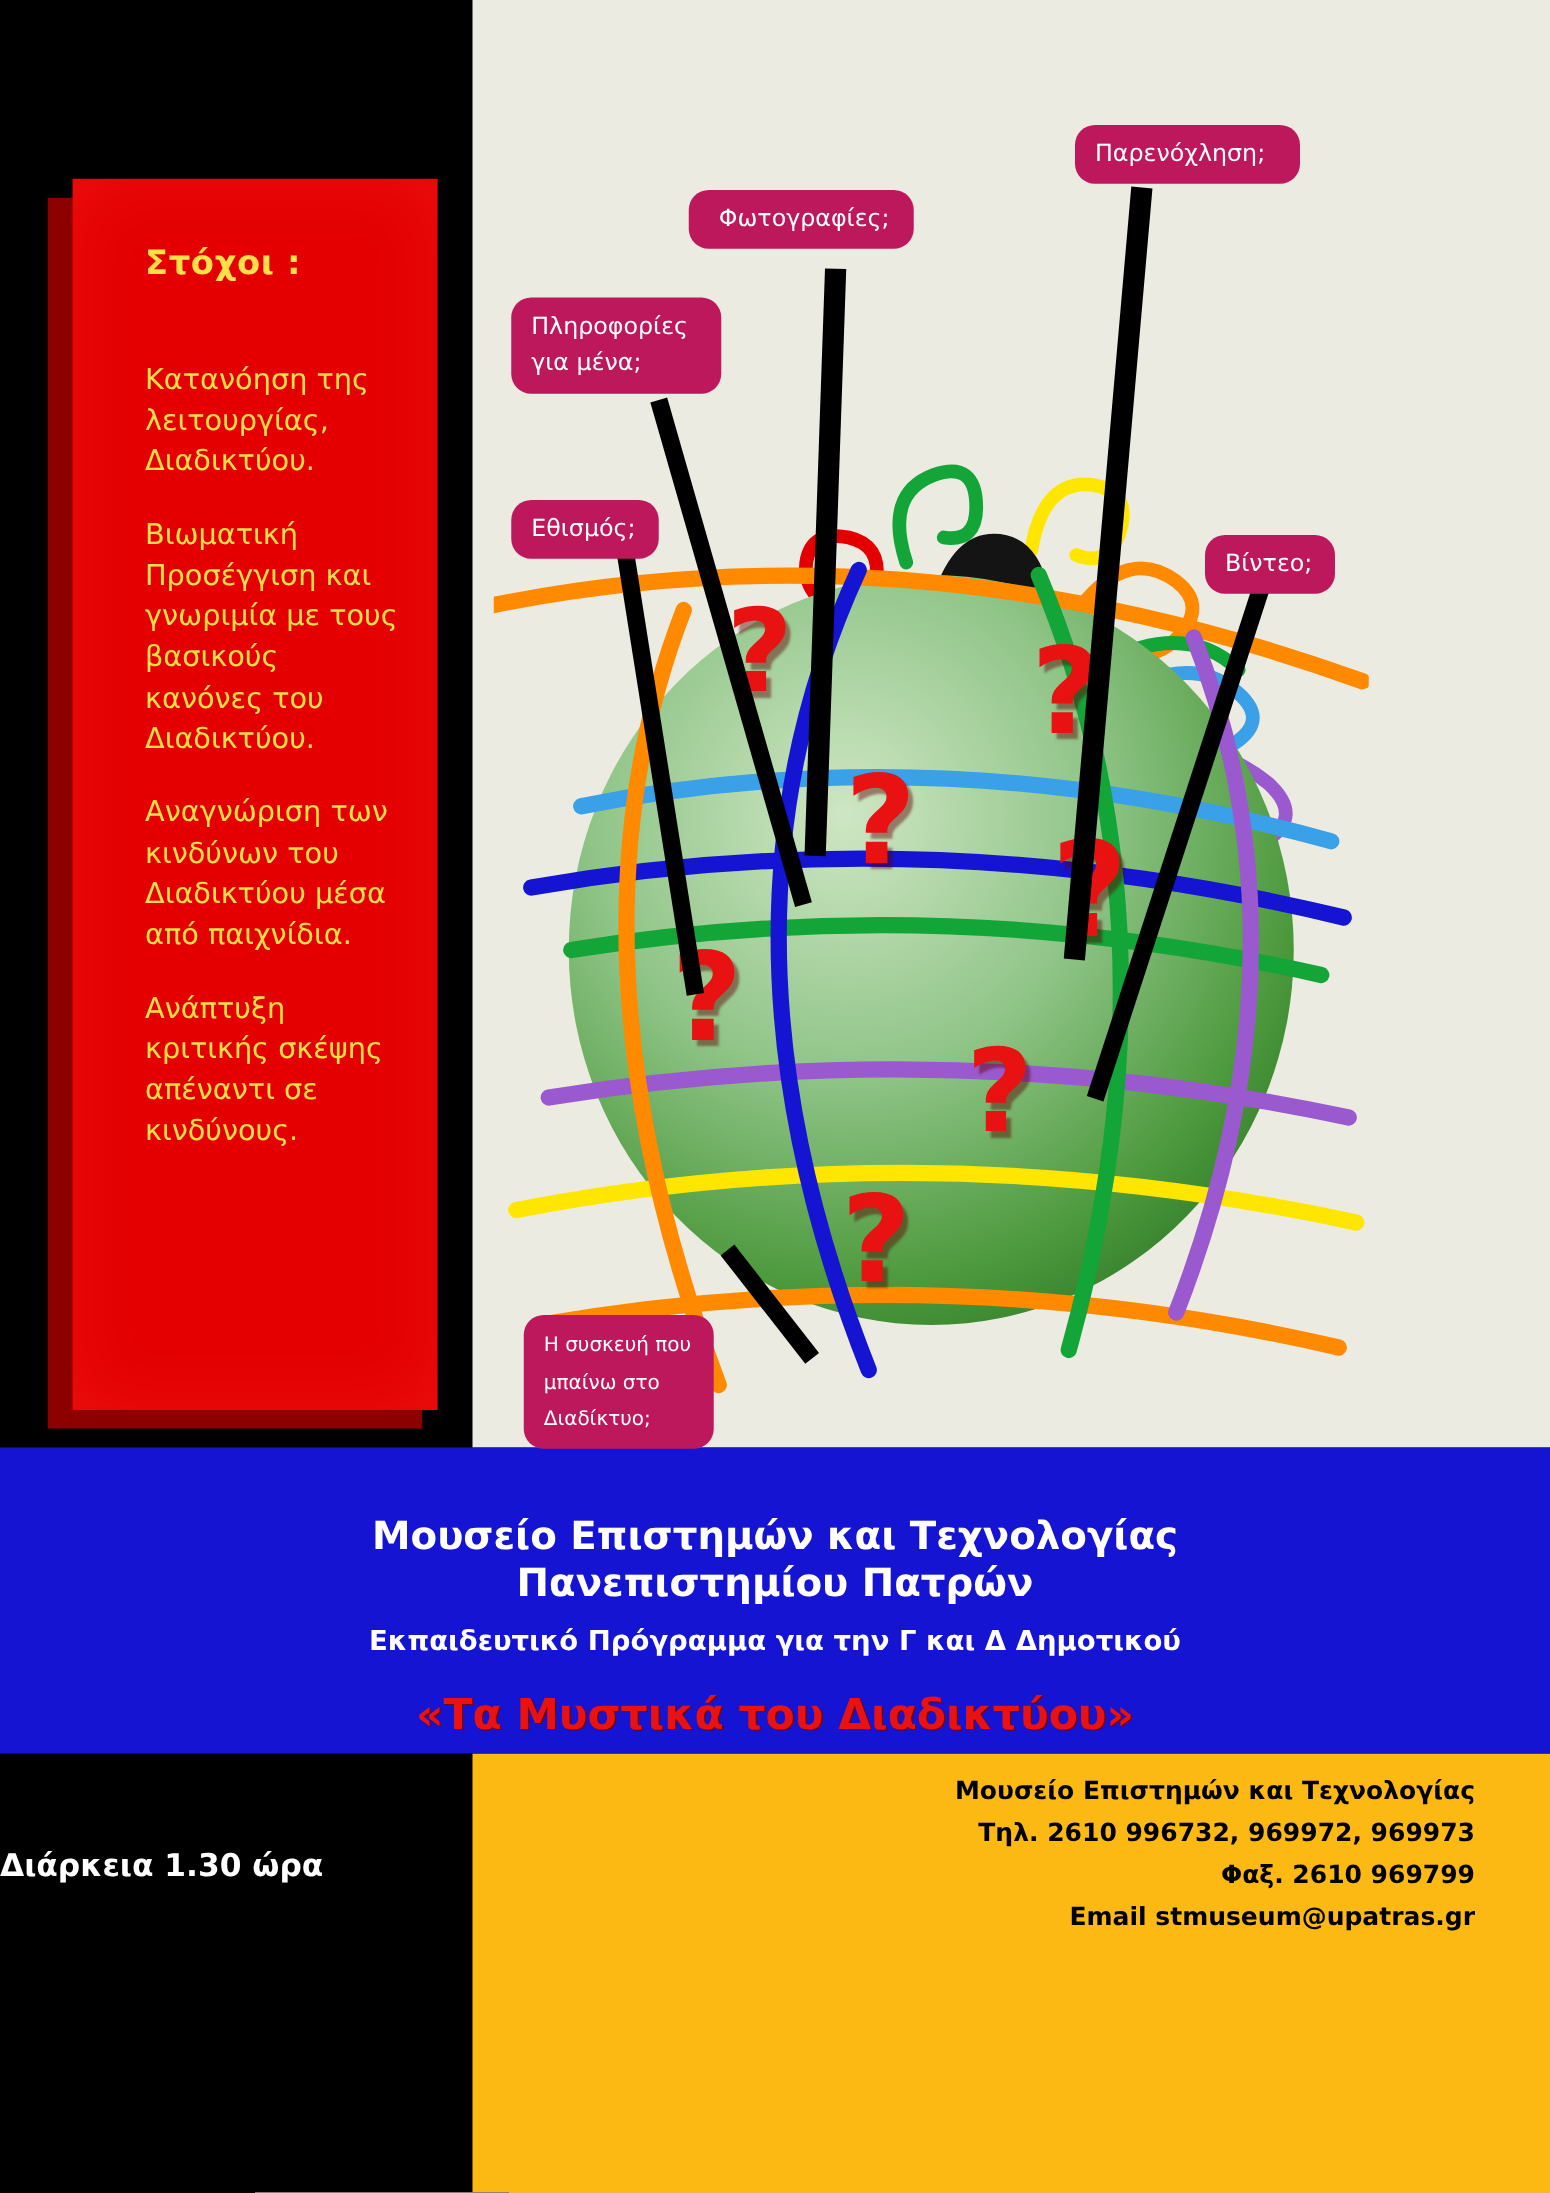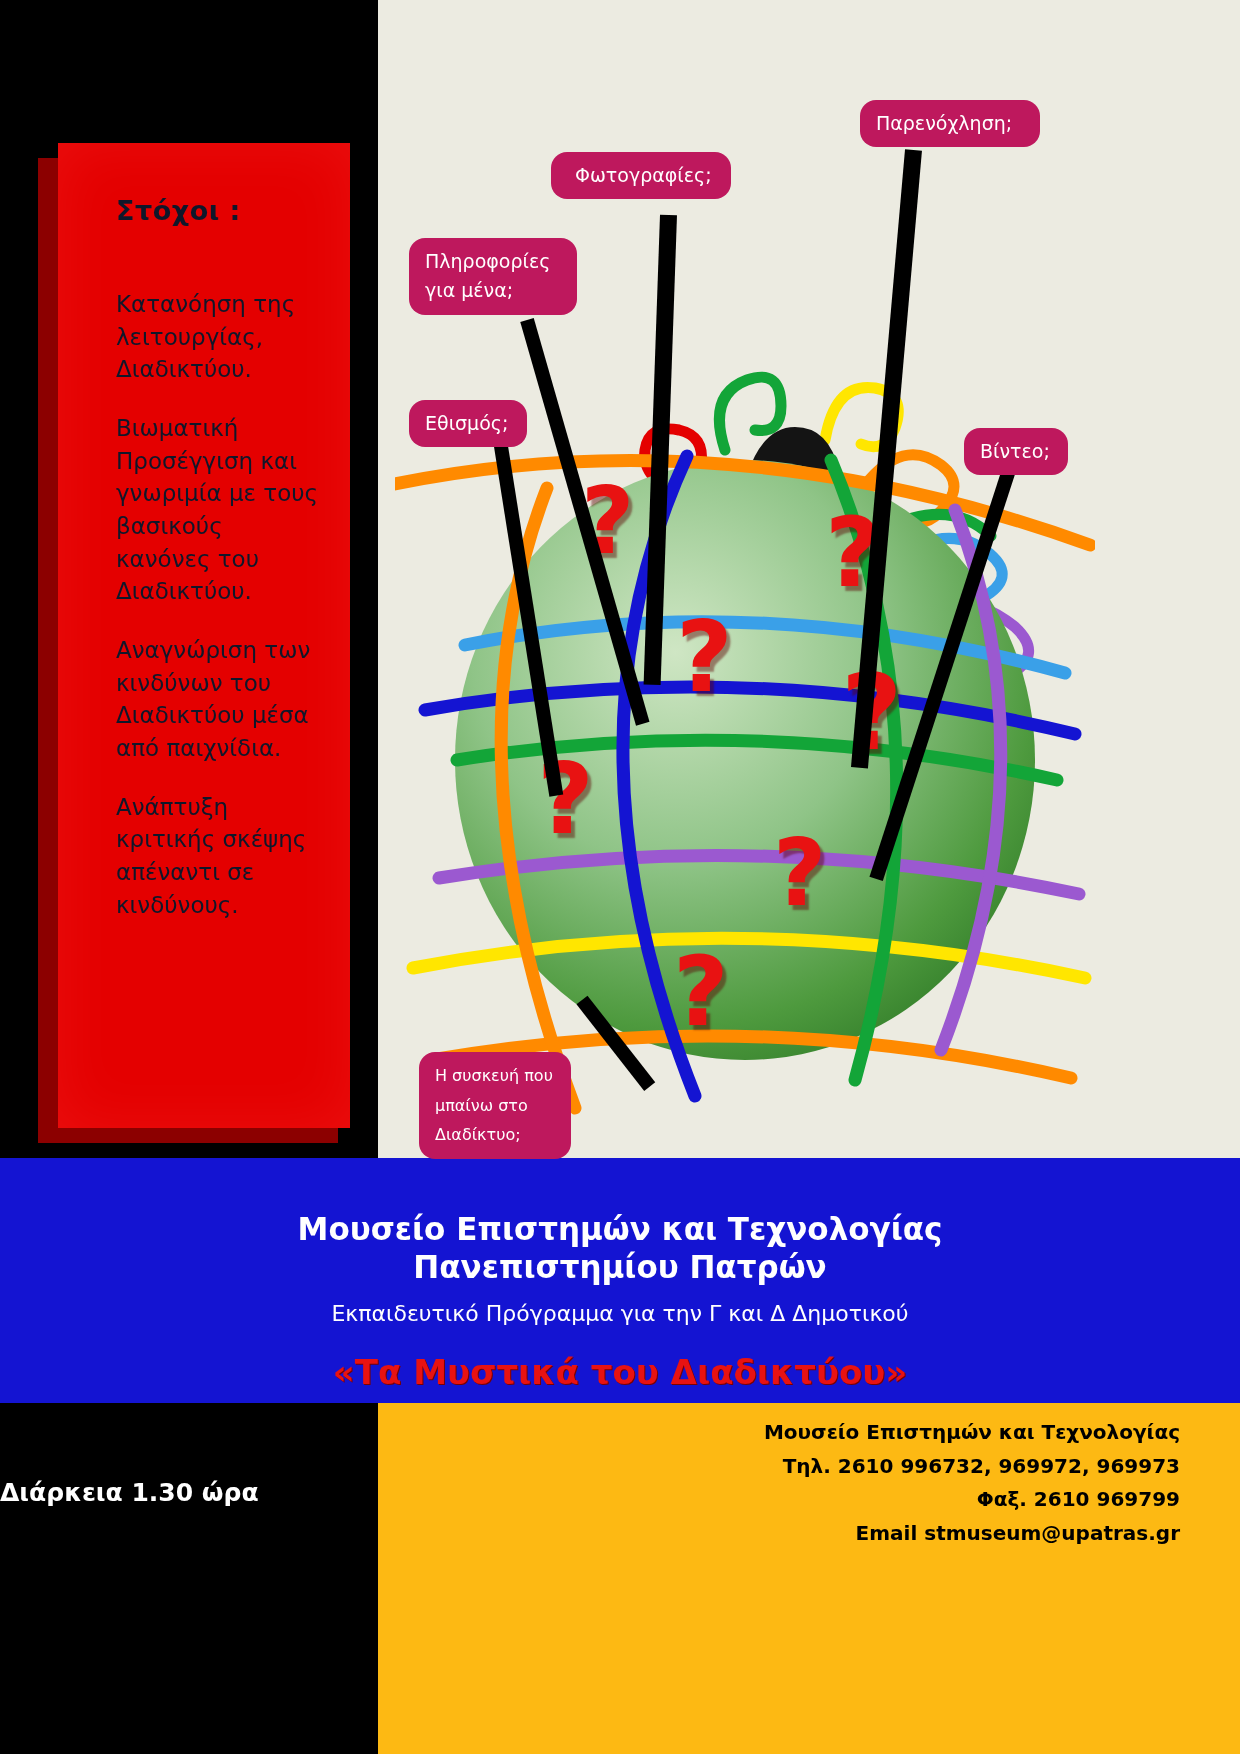--- a/index.html
+++ b/index.html
@@ -13,41 +13,41 @@
   .bg-cream{position:absolute;left:378px;top:0;width:862px;height:1158px;background:#ecebe1;}
   .bg-blue{position:absolute;left:0;top:1158px;width:1240px;height:245px;background:#1414d2;}
   .bg-black-bottom{position:absolute;left:0;top:1403px;width:1240px;height:351px;background:#000;}
   .bg-yellow{position:absolute;left:378px;top:1403px;width:862px;height:351px;background:#fdb913;}
 
   
   .red-shadow{position:absolute;left:38px;top:158px;width:300px;height:985px;background:#8c0000;
     clip-path:polygon(0 0,100% 0,100% 100%,0 100%);}
   .red-box{position:absolute;left:58px;top:143px;width:292px;height:985px;background:#e40000;
     box-shadow:inset 0 0 60px rgba(255,60,60,.25);}
-  .red-box .rb-inner{padding:52px 30px 0 58px;color:#0f172a;}
+  .red-box .rb-inner{padding:52px 30px 0 58px;color:#fde047;}
   .rb-title{font-size:27px;font-weight:bold;letter-spacing:.5px;margin:0 0 62px 0;}
   .rb-p{font-size:23px;line-height:1.42;margin:0 0 26px 0;}
 
   
   .globe-wrap{position:absolute;left:395px;top:260px;width:700px;height:880px;}
   .globe-svg{position:absolute;left:0;top:0;}
 
   
   .qm{position:absolute;color:#e81212;font-weight:bold;font-family:"DejaVu Sans","Liberation Sans",sans-serif;
       text-shadow:4px 5px 2px rgba(90,0,0,.45);line-height:1;}
 
   
   .bubble{position:absolute;background:#be185d;color:#fff;border-radius:16px;
     padding:9px 16px;font-size:19px;line-height:1.55;z-index:6;white-space:pre-line;}
   .stem{position:absolute;background:#000;z-index:5;transform-origin:top center;}
 
   
   .banner{position:absolute;left:0;top:1158px;width:1240px;height:245px;text-align:center;color:#fff;}
   .banner-h1{font-size:31px;font-weight:bold;line-height:1.22;margin:0;padding-top:53px;}
-  .banner-sub{font-size:22px;margin:14px 0 0 0;}
+  .banner-sub{font-size:22px;margin:14px 0 0 0;font-weight:bold;}
   .banner-title{font-size:34px;font-weight:bold;color:#e81212;margin:26px 0 0 0;
      text-shadow:1px 1px 0 #7a0000;}
 
   
   .duration{position:absolute;left:0;top:1478px;width:378px;text-align:left;color:#fff;
      font-size:25px;font-weight:bold;}
   .contact{position:absolute;left:378px;top:1406px;width:830px;text-align:right;color:#000;
      font-size:20px;font-weight:bold;line-height:1.68;padding-top:10px;}
   .contact div{padding-right:28px;}
 </style>

